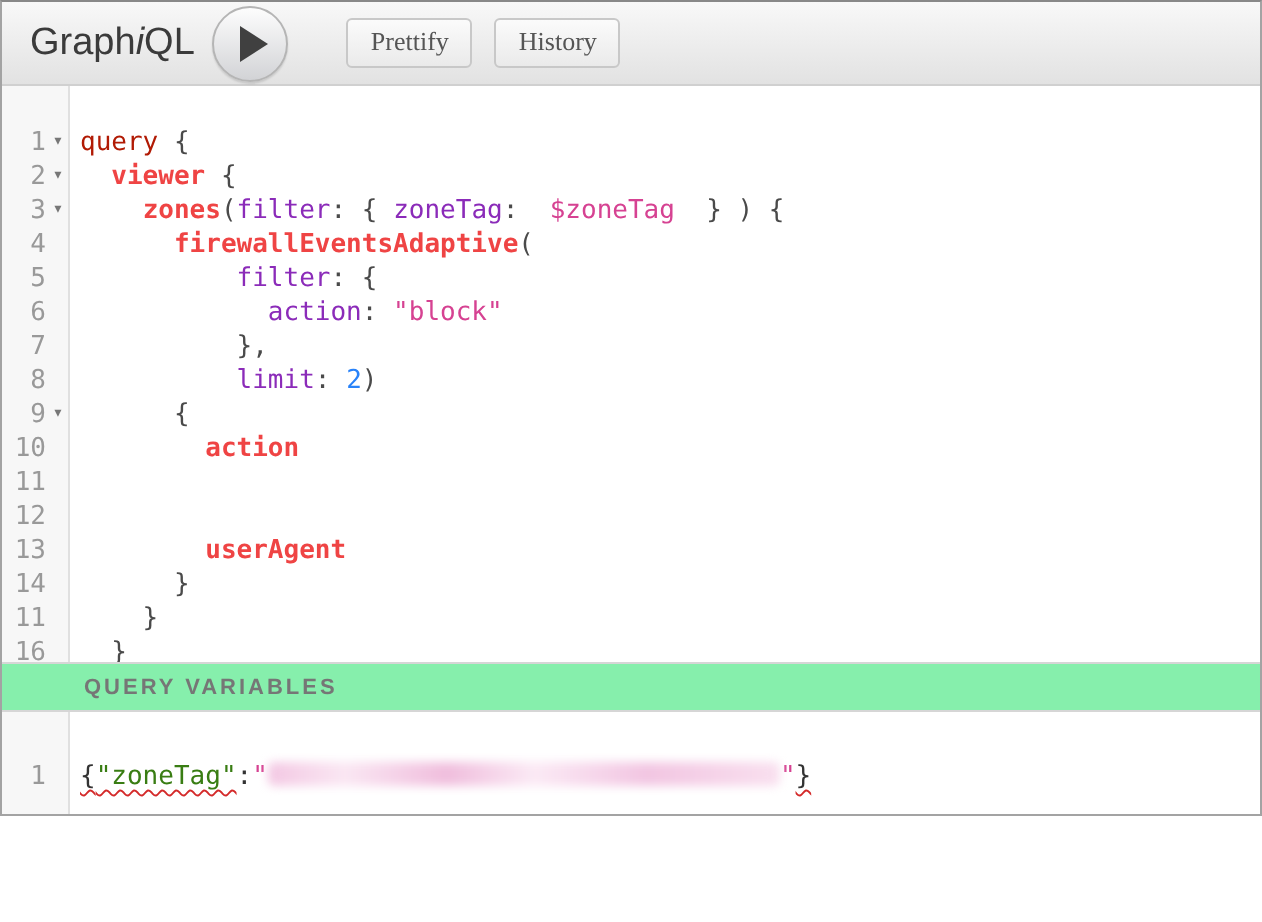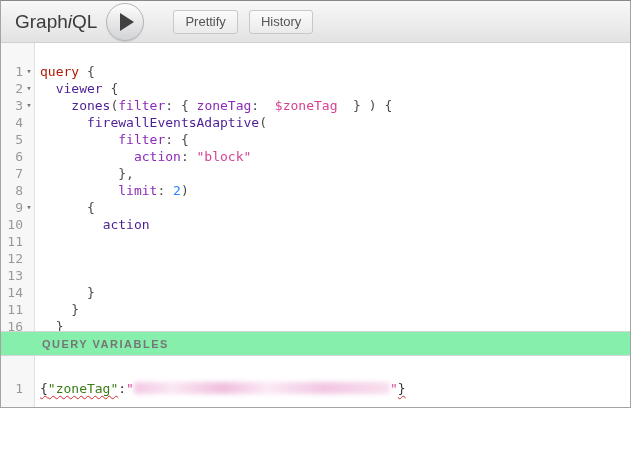--- a/index.html
+++ b/index.html
@@ -26,21 +26,21 @@
   }
   .play-tri {
     width:0; height:0; margin-left:4px;
     border-left:14px solid #404040;
     border-top:9px solid transparent; border-bottom:9px solid transparent;
   }
   .tb-btn {
     margin-left:11px; padding:3px 11px 4px; font-size:13px; color:#555;
     background:linear-gradient(#fbfbfb,#eaeaea);
     border:1px solid #c8c8c8; border-radius:3px;
-    font-family:Liberation Sans, sans-serif; cursor:pointer; line-height:normal;
+    font-family:Liberation Serif, serif; cursor:pointer; line-height:normal;
   }
   .tb-btn.first { margin-left:29px; }
   
   .editor {
     position:relative; overflow:hidden;
     font-family:"DejaVu Sans Mono", monospace; font-size:13px;
   }
   .editor.query { flex:1; }
   .editor.vars  { flex:0 0 51px; }
   .editor::before {
@@ -50,21 +50,21 @@
   .cm-rows { position:relative; }
   .editor.query .cm-rows { padding-top:20px; }
   .editor.vars  .cm-rows { padding-top:24px; }
   .cm-row { display:flex; height:17px; line-height:17px; }
   .cm-gut { flex:0 0 34px; width:34px; display:flex; }
   .cm-num { flex:1; text-align:right; color:#999; }
   .cm-fold { width:12px; font-size:9px; color:#777; text-align:center; line-height:17px; cursor:pointer; }
   .cm-line { white-space:pre; padding-left:5px; color:#4a4a4a; }
   
   .tk-kw   { color:#B11A04; }
-  .tk-prop { color:#4c1d95; }
+  .tk-prop { color:#ef4444;font-weight:bold; }
   .tk-attr { color:#8B2BB9;text-align:right; }
   .tk-var  { color:#D64292; }
   .tk-str  { color:#D64292; }
   .tk-num  { color:#2882F9; }
   .tk-p    { color:#4a4a4a; }
   .tk-vp   { color:#333; }
   .tk-vkey { color:#397D13; }
   .tk-vstr { color:#D64292; }
   .wavy {
     text-decoration-line:underline; text-decoration-style:wavy;
@@ -182,20 +182,21 @@
             <span class="cm-num">12</span>
             <span class="cm-fold"></span>
           </div>
           <div class="cm-line"><span class="tk-p">        </span></div>
         </div>
         <div class="cm-row">
           <div class="cm-gut">
             <span class="cm-num">13</span>
             <span class="cm-fold"></span>
           </div>
+          <div class="cm-line"><span class="tk-p">        </span><span class="tk-prop">userAgent</span></div>
         </div>
         <div class="cm-row">
           <div class="cm-gut">
             <span class="cm-num">14</span>
             <span class="cm-fold"></span>
           </div>
           <div class="cm-line"><span class="tk-p">      }</span></div>
         </div>
         <div class="cm-row">
           <div class="cm-gut">

